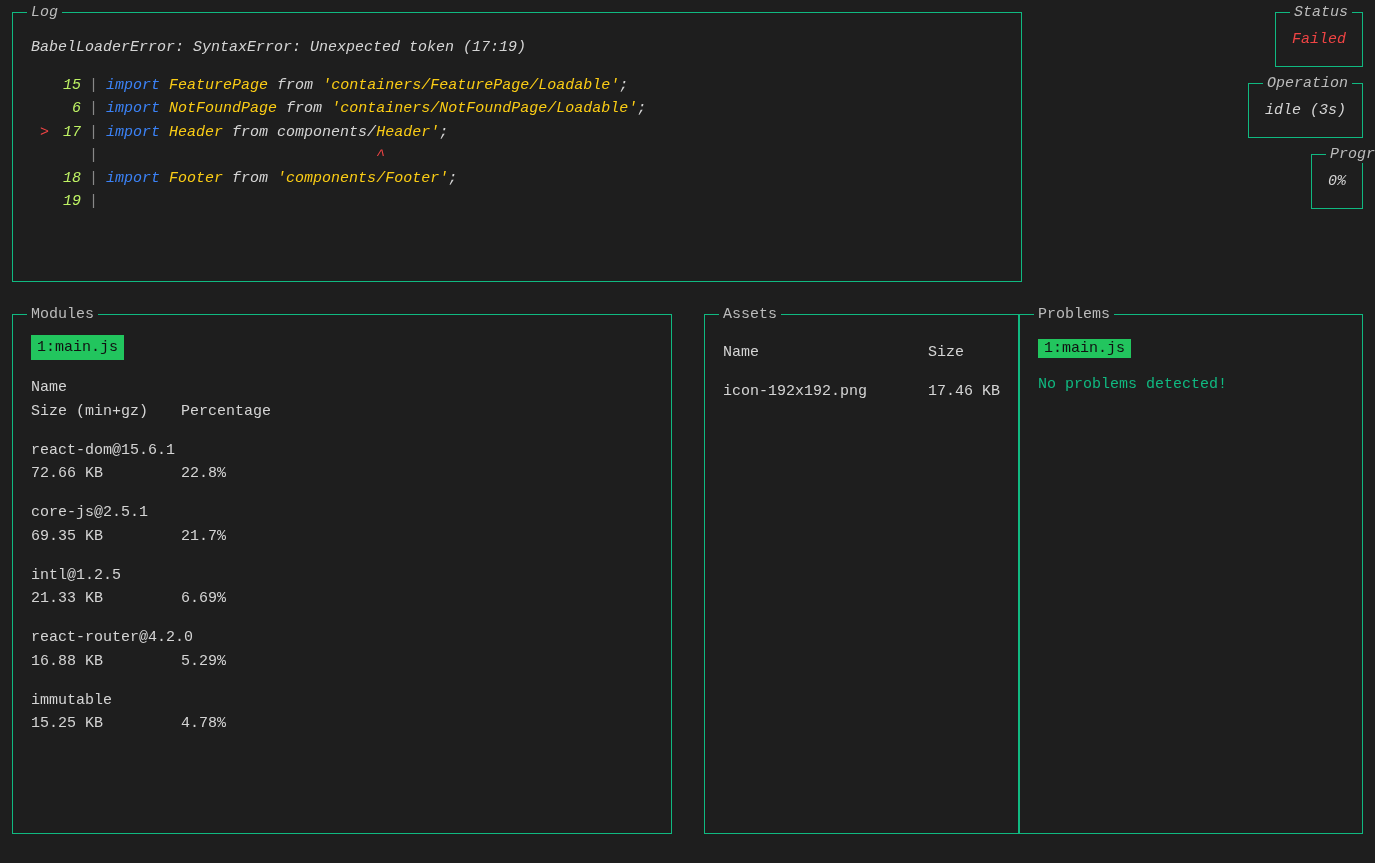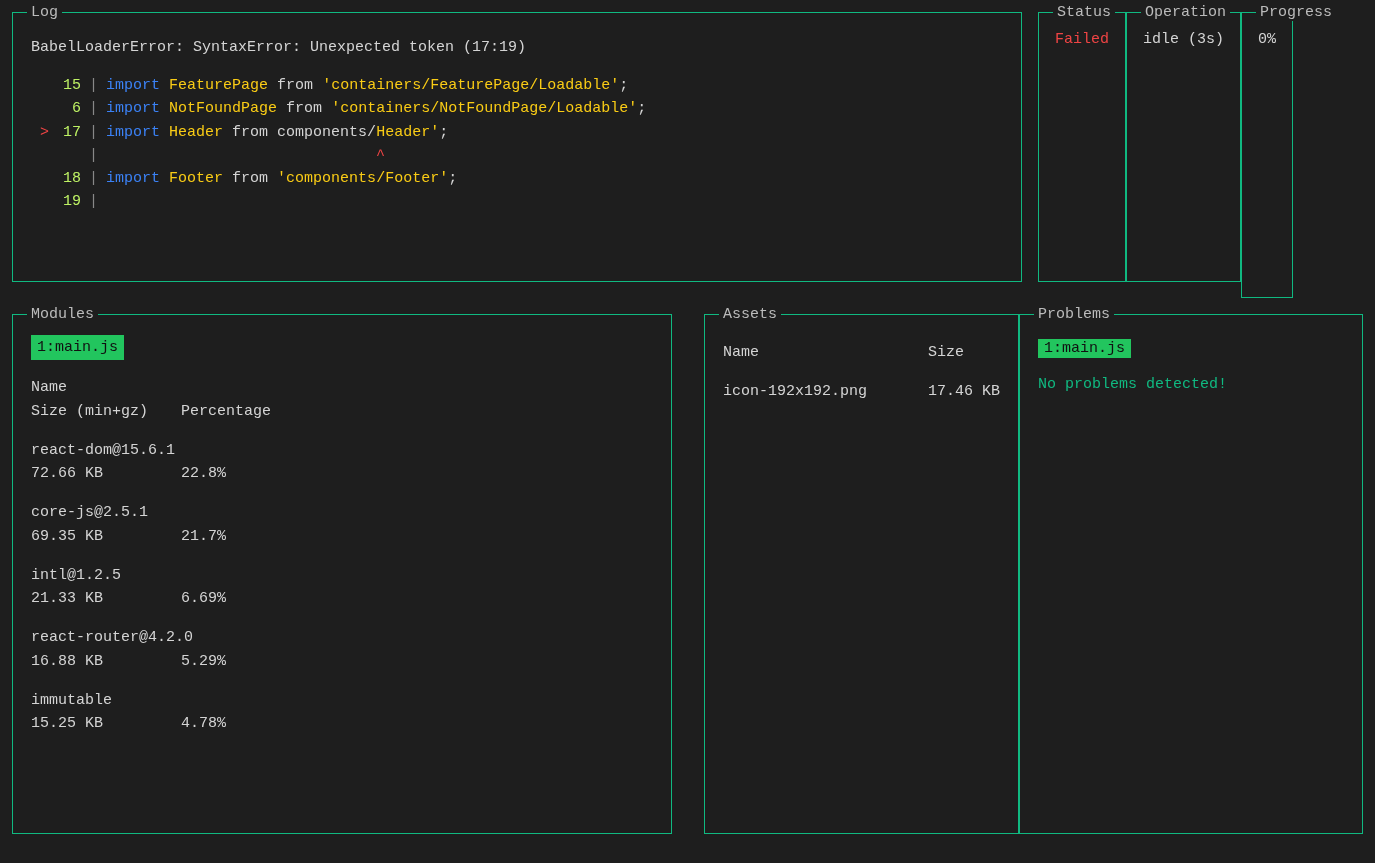--- a/index.html
+++ b/index.html
@@ -23,29 +23,31 @@
   top: -9px;
   left: 14px;
   background: #1e1e1e;
   padding: 0 4px;
   color: #bbb;
 }
 .top-row {
   display: flex;
   gap: 16px;
   margin-bottom: 16px;
+  font-style: italic;
 }
 .log-panel {
   flex: 1;
   min-height: 270px;
 }
 .status-col {
   width: 325px;
   display: flex;
-  flex-direction: row;
+  flex-direction: column;
+  align-items: flex-end;
 }
 .status-col .panel {
   margin-bottom: 16px;
 }
 .status-col .panel:last-child {
   margin-bottom: 0;
 }
 .status-panel, .operation-panel, .progress-panel {
   padding: 18px 16px;
 }

